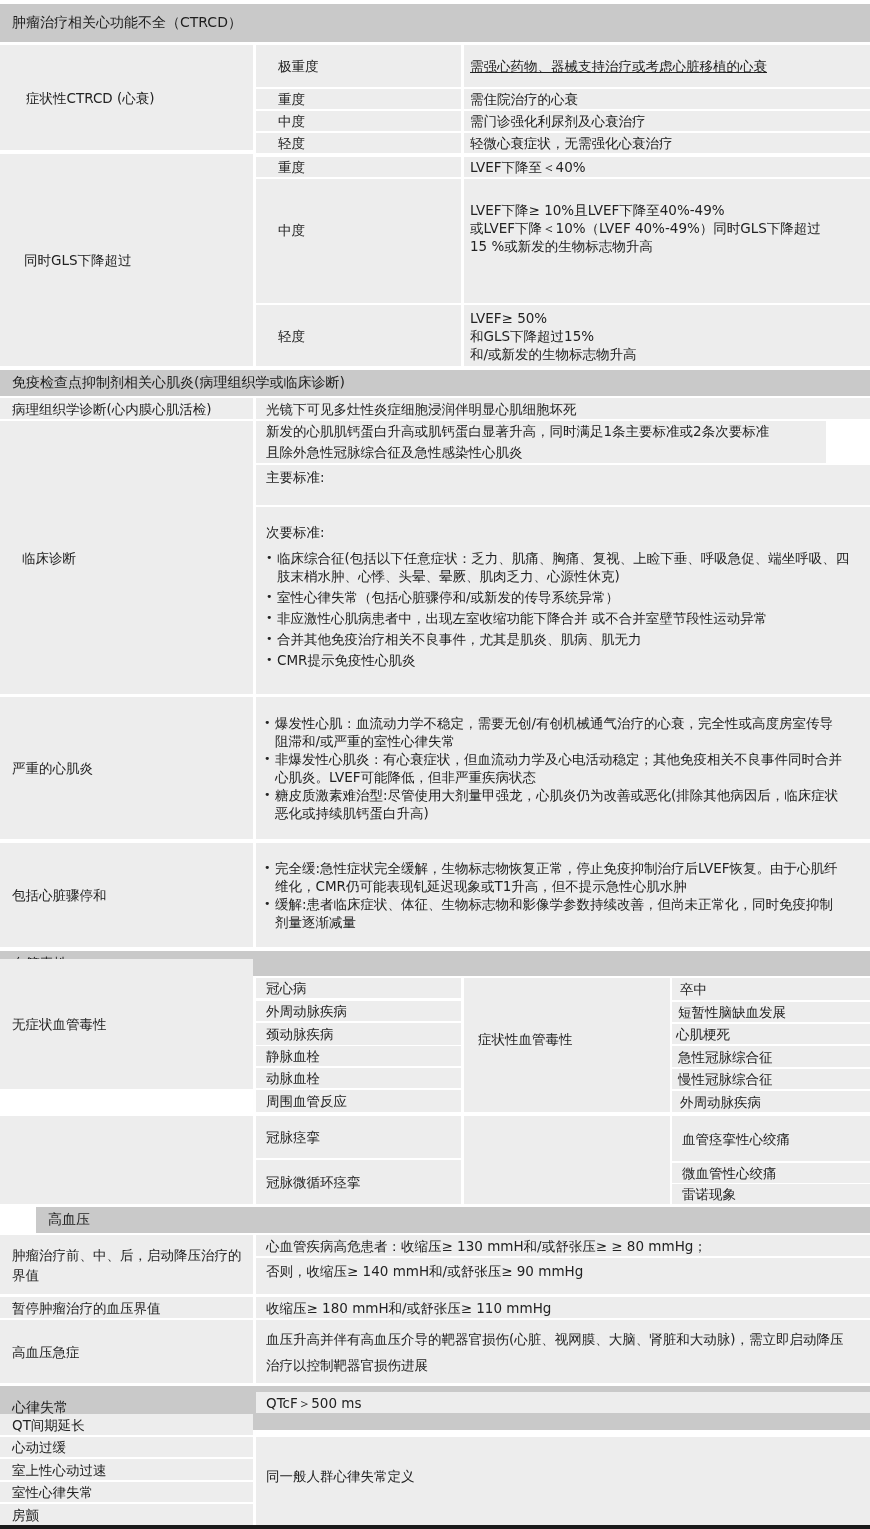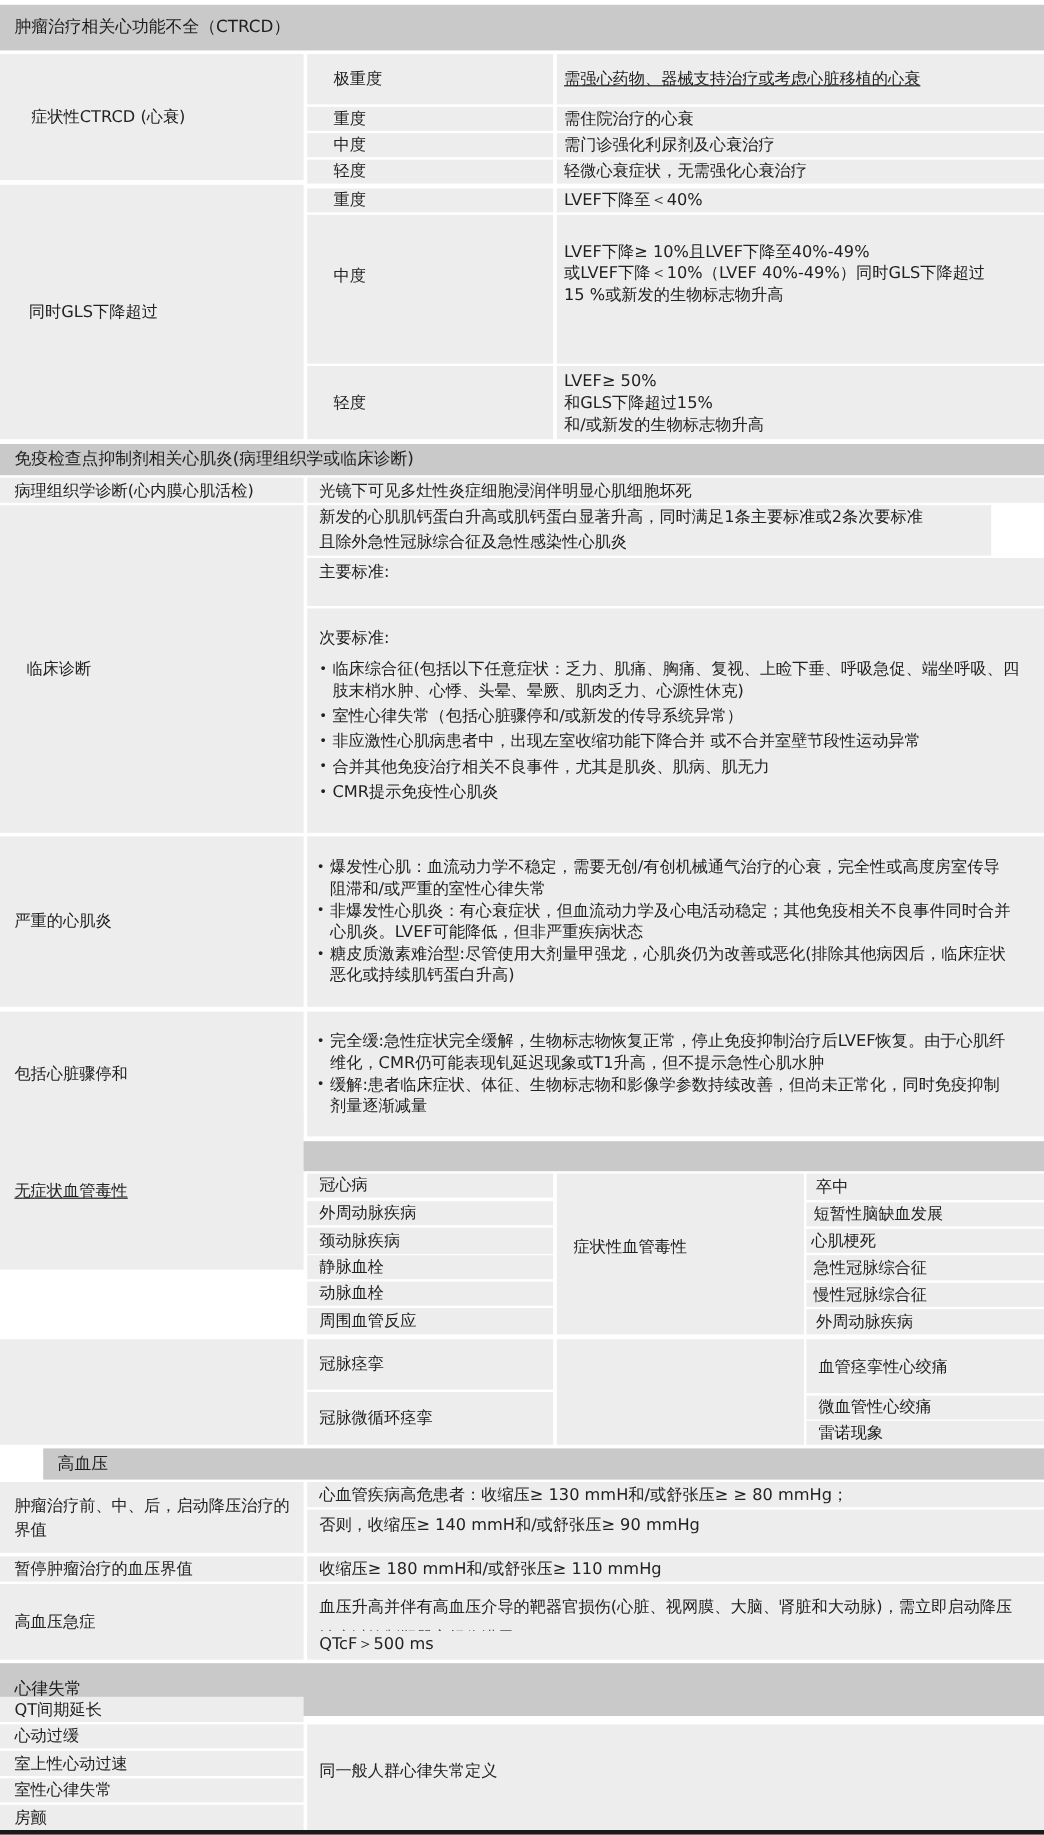--- a/index.html
+++ b/index.html
@@ -129,21 +129,21 @@
   <ul class="bullets">
     <li>完全缓:急性症状完全缓解，生物标志物恢复正常，停止免疫抑制治疗后LVEF恢复。由于心肌纤维化，CMR仍可能表现钆延迟现象或T1升高，但不提示急性心肌水肿</li>
     <li>缓解:患者临床症状、体征、生物标志物和影像学参数持续改善，但尚未正常化，同时免疫抑制剂量逐渐减量</li>
   </ul>
 </div>
 
 <div class="abs sec" style="left:0;top:951px;width:870px;height:25px;">
   <span>血管毒性</span>
 </div>
 
-<div class="abs cell" style="left:0;top:928px;width:253px;height:130px;text-decoration:underline;">
+<div class="abs cell" style="left:0;top:959px;width:253px;height:130px;">
     <span>无症状血管毒性</span>
   </div>
 <div class="abs cell" style="left:256px;top:978px;width:205px;height:20px;padding-left:10px;">
     <span>冠心病</span>
   </div>
 <div class="abs cell" style="left:256px;top:1001px;width:205px;height:20px;padding-left:10px;">
     <span>外周动脉疾病</span>
   </div>
 <div class="abs cell" style="left:256px;top:1023px;width:205px;height:22px;padding-left:10px;">
     <span>颈动脉疾病</span>
@@ -227,21 +227,21 @@
     <span>血压升高并伴有高血压介导的靶器官损伤(心脏、视网膜、大脑、肾脏和大动脉)，需立即启动降压治疗以控制靶器官损伤进展</span>
   </div>
 
 <div class="abs sec" style="left:0;top:1386px;width:870px;height:44px;">
   <span>心律失常</span>
 </div>
 
 <div class="abs cell" style="left:0;top:1414px;width:253px;height:21px;">
     <span>QT间期延长</span>
   </div>
-<div class="abs cell" style="left:256px;top:1359px;width:614px;height:21px;padding-left:10px;">
+<div class="abs cell" style="left:256px;top:1392px;width:614px;height:21px;padding-left:10px;">
     <span>QTcF＞500 ms</span>
   </div>
 
 <div class="abs cell" style="left:0;top:1437px;width:253px;height:20px;">
     <span>心动过缓</span>
   </div>
 <div class="abs cell" style="left:0;top:1459px;width:253px;height:21px;">
     <span>室上性心动过速</span>
   </div>
 <div class="abs cell" style="left:0;top:1482px;width:253px;height:20px;">

